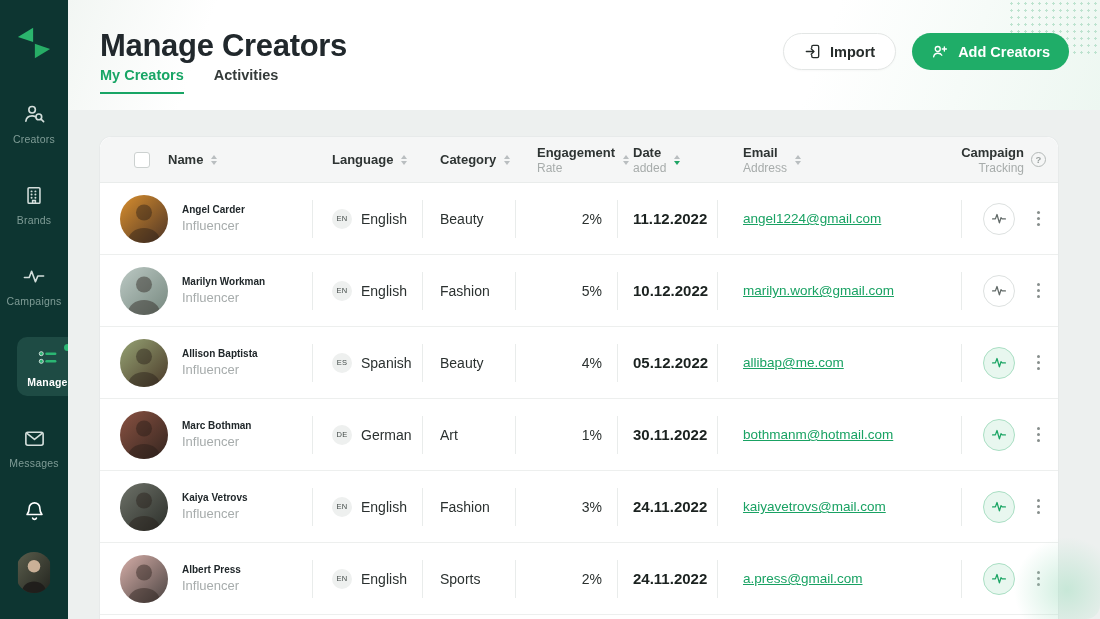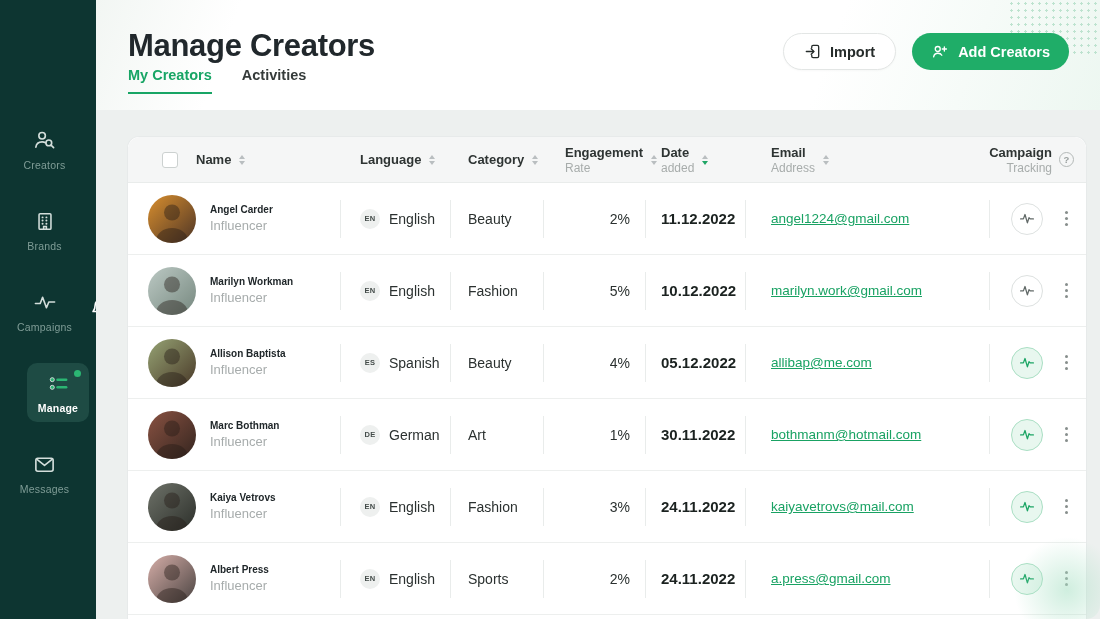--- a/index.html
+++ b/index.html
@@ -1,21 +1,21 @@
 <!DOCTYPE html>
 <html><head>
 <meta charset="utf-8">
 <style>
   * { margin:0; padding:0; box-sizing:border-box; }
   html,body { width:1100px; height:619px; overflow:hidden; }
   body { font-family:"Liberation Sans", sans-serif; background:#edf0ef; }
   .app { display:flex; width:1100px; height:619px; }
 
   
-  .sidebar { width:96px; background:#0d3531; display:flex; align-items:center; flex-shrink:0; padding-top:26px; }
+  .sidebar { width:68px; background:#0d3531; display:flex; flex-direction:column; align-items:center; flex-shrink:0; padding-top:26px; }
   .logo { width:42px; height:38px; margin-bottom:34px; }
   .nav { display:flex; flex-direction:column; align-items:center; width:100%; }
   .nav-item { display:flex; flex-direction:column; align-items:center; width:62px; padding:9px 0 8px; margin-bottom:22px; cursor:pointer; border-radius:10px; }
   .nav-item .lbl { font-size:10.5px; color:#7f9c96; margin-top:7px; letter-spacing:.2px; }
   .nav-item svg { stroke:#d3dedb; }
   .nav-item.active { background:#1e4b44; position:relative;margin-left:27px; }
   .nav-item.active .lbl { color:#ffffff; font-weight:700; }
   .nav-item.active .dot { position:absolute; top:7px; right:8px; width:7px; height:7px; border-radius:50%; background:#2bb673; }
   .spacer { flex:1; }
   .bell-btn { background:none; border:none; cursor:pointer; margin-bottom:26px; }
@@ -62,21 +62,21 @@
 
   .trow { height:72px; border-bottom:1px solid #edefee; }
   .cell { height:100%; display:flex; align-items:center; position:relative; }
   .trow .cell:not(:first-child)::before { content:""; position:absolute; left:0; top:50%; transform:translateY(-50%); width:1px; height:38px; background:#e9eceb; }
   .name-cell { padding-left:20px; }
   .avatar { width:48px; height:48px; border-radius:50%; overflow:hidden; position:relative; flex-shrink:0; }
   .nm { margin-left:14px; display:flex; flex-direction:column; gap:3px; }
   .creator-name { font-size:10px; font-weight:700; color:#20272a; }
   .creator-role { font-size:13px; color:#a7acac; }
   .lang-cell { padding-left:20px; gap:9px; }
-  .lang-badge { width:20px; height:20px; border-radius:50%; background:#eef0ef; color:#434b49; font-size:7.5px; font-weight:700; letter-spacing:.3px; display:inline-flex; align-items:center; justify-content:center; text-transform:uppercase; flex-shrink:0; }
+  .lang-badge { width:20px; height:20px; border-radius:50%; background:#eef0ef; color:#434b49; font-size:7.5px; font-weight:400; letter-spacing:.3px; display:inline-flex; align-items:center; justify-content:center; text-transform:uppercase; flex-shrink:0; }
   .lang-cell .val, .cat-cell { font-size:14px; color:#2b3130; }
   .cat-cell { padding-left:18px; }
   .eng-cell { justify-content:flex-end; padding-right:15px; font-size:14px; color:#2b3130; }
   .date-cell { padding-left:16px; font-size:15px; font-weight:700; color:#1b2220; }
   .email-cell { padding-left:26px; }
   .email { font-size:13.5px; color:#19a263; text-decoration:underline; }
   .camp-cell { padding-left:22px; }
   .track-btn { width:32px; height:32px; border-radius:50%; display:flex; align-items:center; justify-content:center; cursor:pointer; background:#fff; border:1px solid #dde1e0; }
   .track-btn svg { stroke:#626a68; }
   .track-btn.active { background:#e8f7ef; border-color:#aadfc4; }

